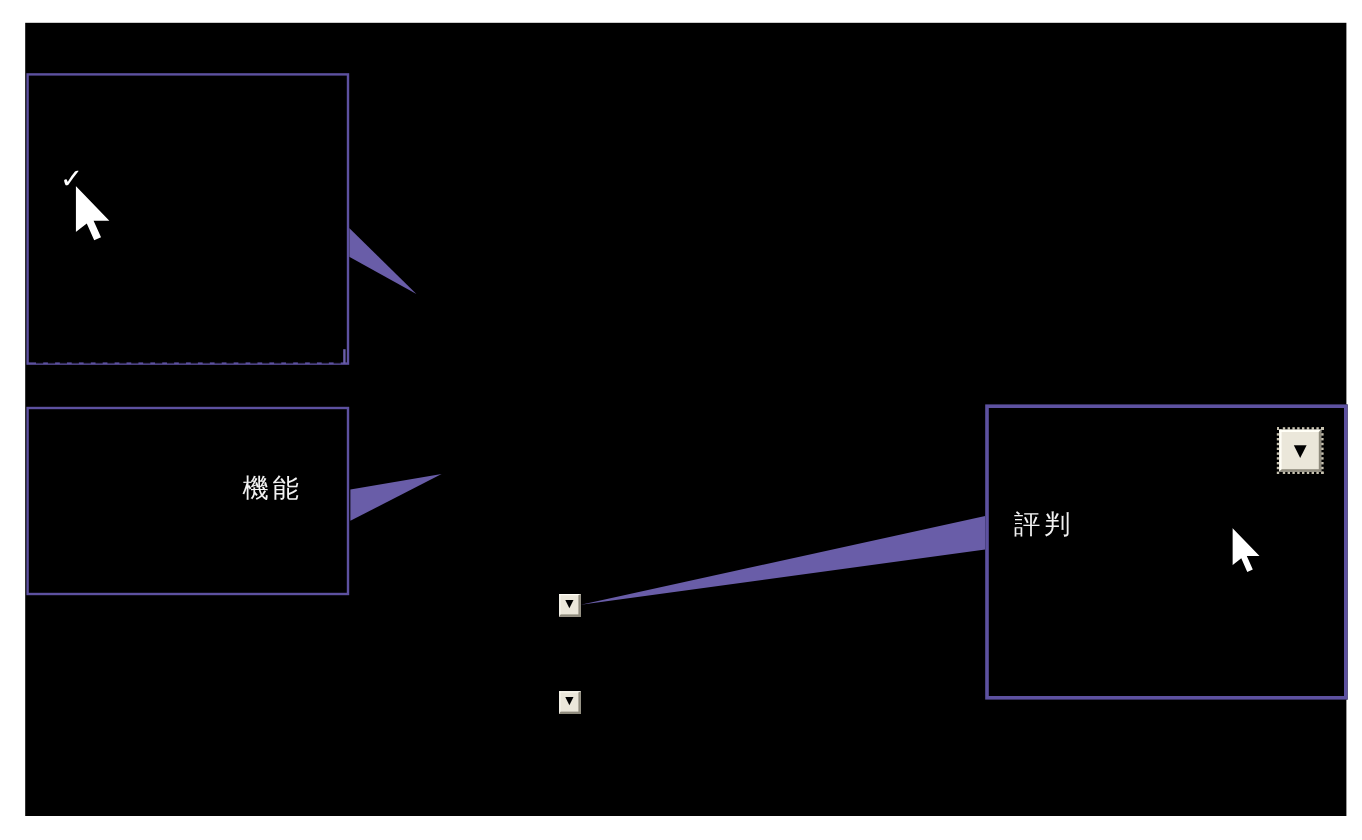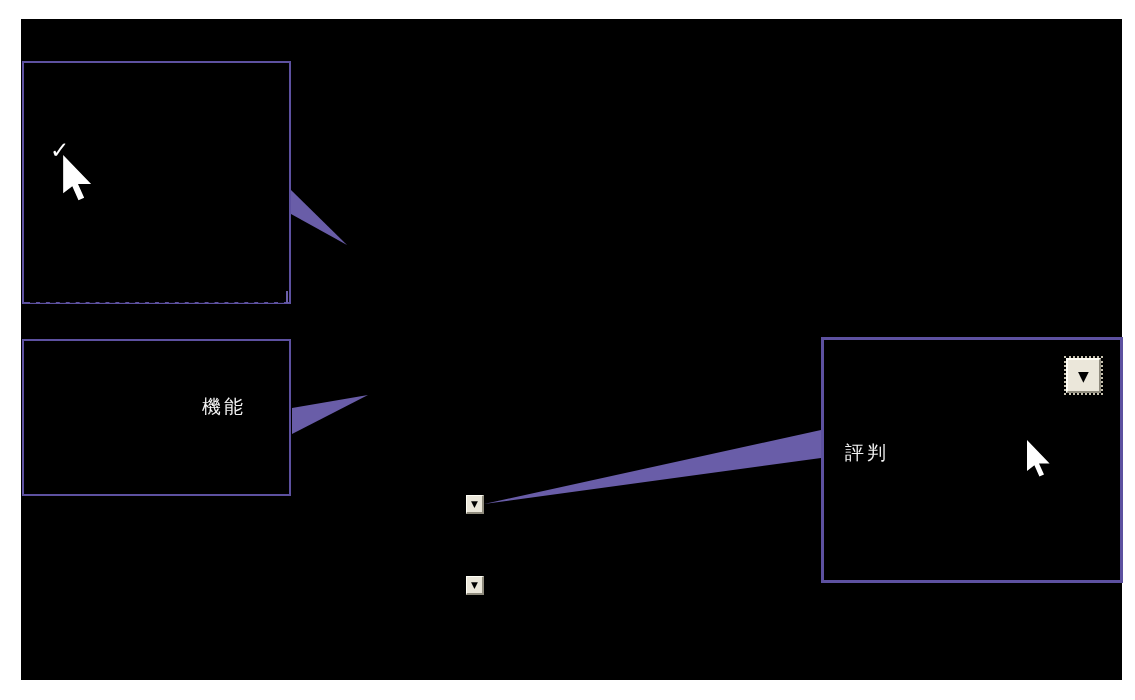--- a/index.html
+++ b/index.html
@@ -38,25 +38,25 @@
 
   .check {
     position:absolute; left:50px; top:139px;
     color:#ffffff; font-size:23px; font-weight:bold; line-height:1;
   }
   .cursor { position:absolute; }
   #cursor-1 { left:63px;   top:155px; width:30px; height:47px; }
   #cursor-2 { left:1027px; top:438px; width:24px; height:42px; }
 
   .label-jp {
-    position:absolute; color:#f2f2f2; font-size:19px; line-height:1;
+    position:absolute; color:#f2f2f2; font-size:22px; line-height:1;
     letter-spacing:3px; white-space:nowrap;
   }
   #label-feature    { left:202px; top:397px; }
-  #label-reputation { left:845px; top:443px; }
+  #label-reputation { left:845px; top:427px; }
 
   
   .btn-face {
     background:#ebe7da;
     border-top:2px solid #fffef6; border-left:2px solid #fffef6;
     border-right:2px solid #8f8b7d; border-bottom:2px solid #8f8b7d;
     box-sizing:border-box;
     display:flex; align-items:center; justify-content:center;
     cursor:default;
   }

